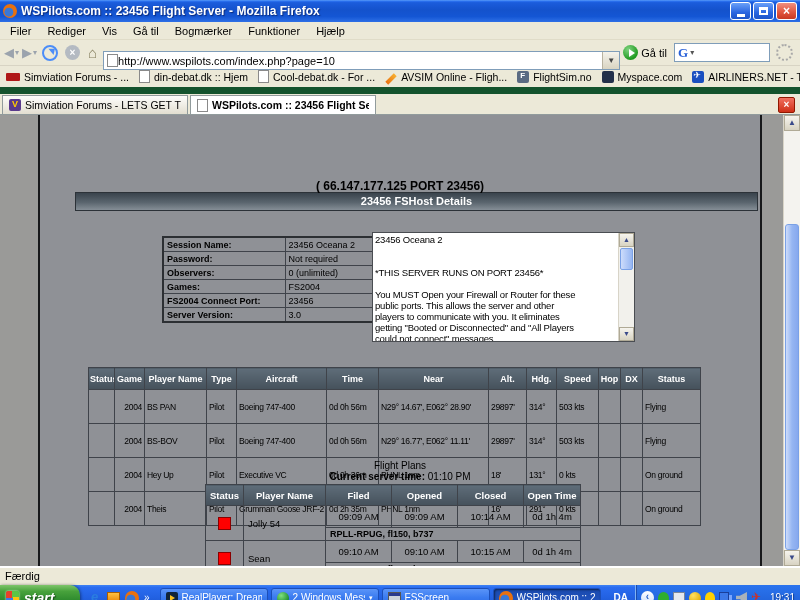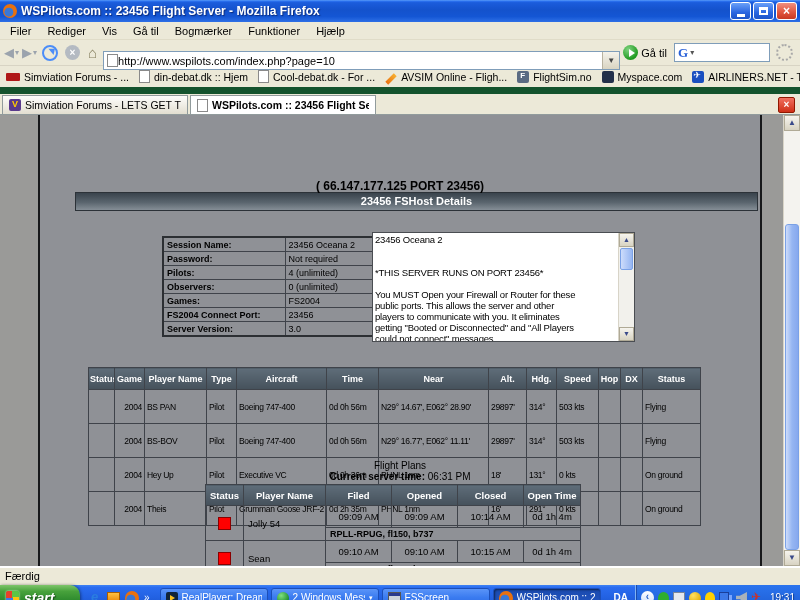--- a/index.html
+++ b/index.html
@@ -240,24 +240,20 @@
         <tbody>
             <tr>
               <td class="lbl">Session Name:</td>
               <td>23456 Oceana 2</td>
             </tr>
             <tr>
               <td class="lbl">Password:</td>
               <td>Not required</td>
             </tr>
             <tr>
-              <td class="lbl">Pilots:</td>
-              <td>4 (unlimited)</td>
-            </tr>
-            <tr>
               <td class="lbl">Observers:</td>
               <td>0 (unlimited)</td>
             </tr>
             <tr>
               <td class="lbl">Games:</td>
               <td>FS2004</td>
             </tr>
             <tr>
               <td class="lbl">FS2004 Connect Port:</td>
               <td>23456</td>
@@ -380,21 +376,21 @@
               <td></td>
               <td></td>
               <td>On ground</td>
             </tr>
           </tbody>
       </table>
 
       <div class="fp-title">Flight Plans</div>
       <div class="fp-time">
         <b>Current server time:</b>
-        <span>06:31 PM</span>
+        <span>01:10 PM</span>
       </div>
       <table class="fp-table">
         <colgroup>
           <col style="width:38px">
             <col style="width:82px">
             <col style="width:66px">
           <col style="width:66px">
             <col style="width:66px">
             <col style="width:57px">
         </colgroup>

